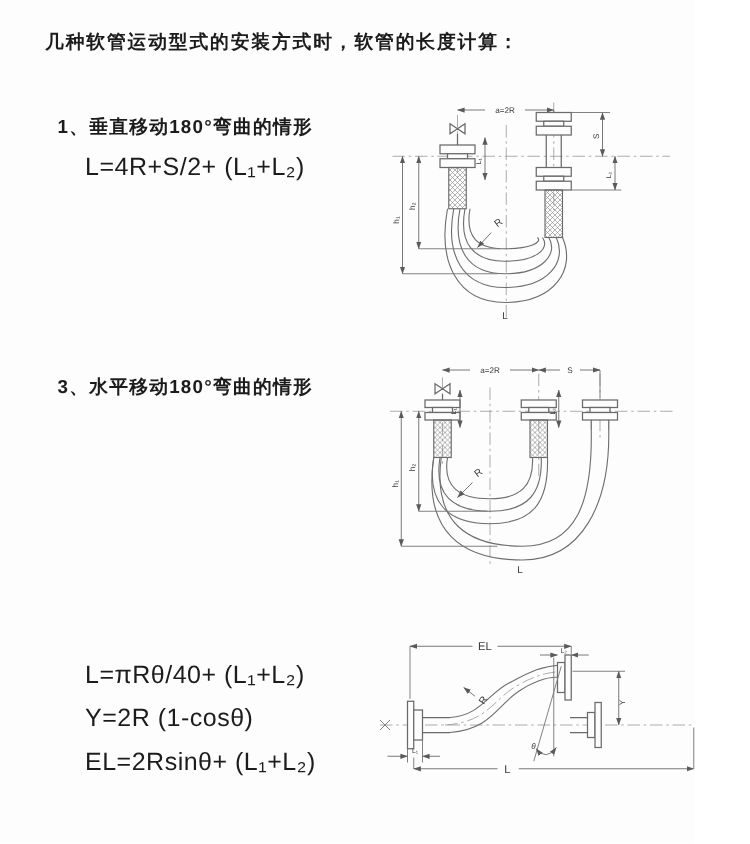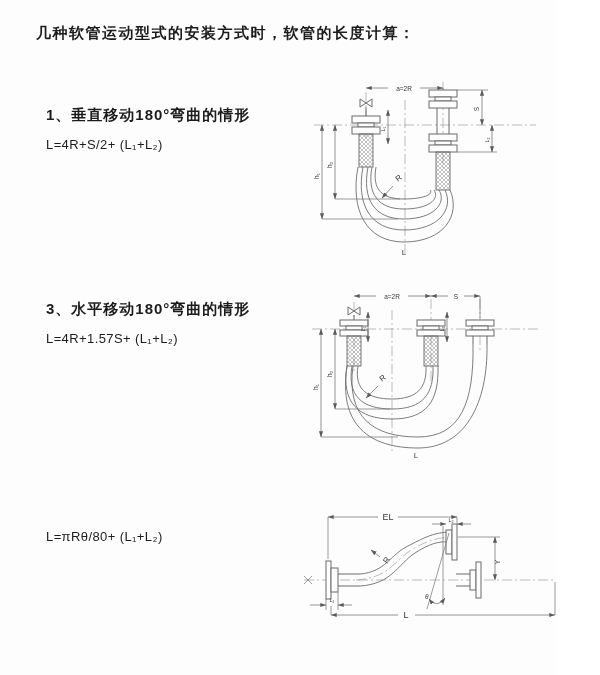--- a/index.html
+++ b/index.html
@@ -1,53 +1,54 @@
 <!DOCTYPE html>
 <html><head>
 <meta charset="utf-8">
 <style>
   html,body{margin:0;padding:0;background:#ffffff;}
   .page{position:relative;width:556px;height:675px;background:#fdfdfd;
         font-family:"Liberation Sans","DejaVu Sans",sans-serif;overflow:hidden;color:#1c1c1c;}
   .title{position:absolute;left:36px;top:24px;font-size:15px;font-weight:700;letter-spacing:1.5px;}
   .section{position:absolute;left:46px;}
   .heading{font-size:15px;font-weight:700;letter-spacing:1px;}
-  .formula{font-size:13px;font-weight:500;margin-top:12px;letter-spacing:.4px;}
+  .formula{font-size:20px;font-weight:500;margin-top:12px;margin-left:22px;letter-spacing:.4px;}
   svg{position:absolute;}
   .ln{stroke:#6a6a6a;stroke-width:1;fill:none;}
   .thin{stroke:#7a7a7a;stroke-width:.75;fill:none;}
   .cl{stroke:#909090;stroke-width:.6;fill:none;stroke-dasharray:10 3 2 3;}
   .dim{stroke:#6f6f6f;stroke-width:.75;fill:none;}
   .part{fill:#fdfdfd;stroke:#6a6a6a;stroke-width:1;}
   .hose{stroke:#6e6e6e;stroke-width:.9;fill:none;}
   .dlbl{font-size:6.5px;fill:#3a3a3a;}
   .sm{font-size:5.5px;}
   .md{font-size:8px;}
   .bg{font-size:9px;}
   text{font-family:"Liberation Sans","DejaVu Sans",sans-serif;}
 </style>
 </head>
 <body>
 
 <div class="page">
 
   <div class="title">几种软管运动型式的安装方式时，软管的长度计算：</div>
 
-  <div class="section" style="top:106px;">
+  <div class="section" style="top:92px;">
     <div class="heading">1、垂直移动180°弯曲的情形</div>
     <div class="formula">L=4R+S/2+ (L₁+L₂)</div>
   </div>
 
   <div class="section" style="top:300px;">
     <div class="heading">3、水平移动180°弯曲的情形</div>
-    <div class="formula">L=4R+1.57S+ (L₁+L₂)</div>
   </div>
 
   <div class="section" style="top:517px;">
-    <div class="formula">L=πRθ/80+ (L₁+L₂)</div>
+    <div class="formula">L=πRθ/40+ (L₁+L₂)</div>
+    <div class="formula">Y=2R (1-cosθ)</div>
+    <div class="formula">EL=2Rsinθ+ (L₁+L₂)</div>
   </div>
 
   <svg style="left:308px;top:72px;" width="290" height="188" viewBox="0 0 290 188">
     <defs>
       <marker id="a1" viewBox="0 0 10 10" refX="9.5" refY="5" markerWidth="8" markerHeight="8" orient="auto-start-reverse">
         <path d="M0,1.5 L10,5 L0,8.5 Z" fill="#5a5a5a"></path>
       </marker>
       <pattern id="bp1" width="4" height="4" patternUnits="userSpaceOnUse">
         <path d="M0,4 L4,0 M0,0 L4,4" stroke="#8a8a8a" stroke-width="0.5"></path>
       </pattern>

